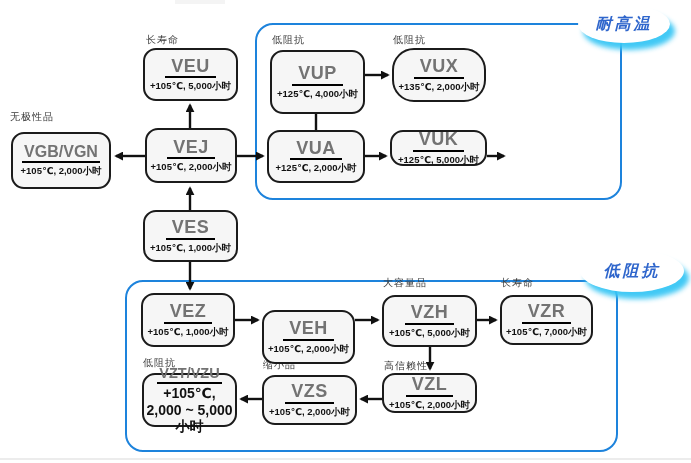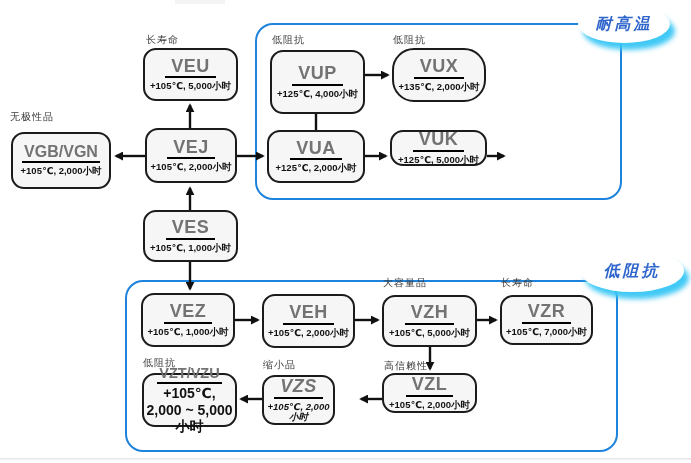--- a/index.html
+++ b/index.html
@@ -117,38 +117,38 @@
     <div class="spec">+125℃, 2,000小时</div>
   </div>
   <div class="node" style="left:390px;top:130px;width:97px;height:36px;">
     <div class="nm">VUK</div>
     <div class="spec">+125℃, 5,000小时</div>
   </div>
   <div class="node" style="left:141px;top:293px;width:94px;height:54px;">
     <div class="nm">VEZ</div>
     <div class="spec">+105℃, 1,000小时</div>
   </div>
-  <div class="node" style="left:262px;top:294px;width:93px;height:54px;">
+  <div class="node" style="left:262px;top:310px;width:93px;height:54px;">
     <div class="nm">VEH</div>
     <div class="spec">+105℃, 2,000小时</div>
   </div>
   <div class="node" style="left:382px;top:295px;width:95px;height:52px;">
     <div class="nm">VZH</div>
     <div class="spec">+105℃, 5,000小时</div>
   </div>
   <div class="node" style="left:500px;top:295px;width:93px;height:50px;">
     <div class="nm">VZR</div>
     <div class="spec">+105℃, 7,000小时</div>
   </div>
   <div class="node compact" style="left:142px;top:373px;width:95px;height:54px;">
     <div class="nm small">VZT/VZU</div>
     <div class="spec">+105℃,
 2,000 ~ 5,000小时</div>
   </div>
-  <div class="node" style="left:262px;top:375px;width:73px;height:50px;font-style:italic;">
+  <div class="node" style="left:262px;top:375px;width:95px;height:50px;">
     <div class="nm">VZS</div>
     <div class="spec">+105℃, 2,000小时</div>
   </div>
   <div class="node" style="left:382px;top:373px;width:95px;height:40px;">
     <div class="nm">VZL</div>
     <div class="spec">+105℃, 2,000小时</div>
   </div>
 
   <div class="badge" style="left:578px;top:5px;width:92px;height:38px;">耐高温</div>
   <div class="badge" style="left:580px;top:250px;width:104px;height:42px;">低阻抗</div>

